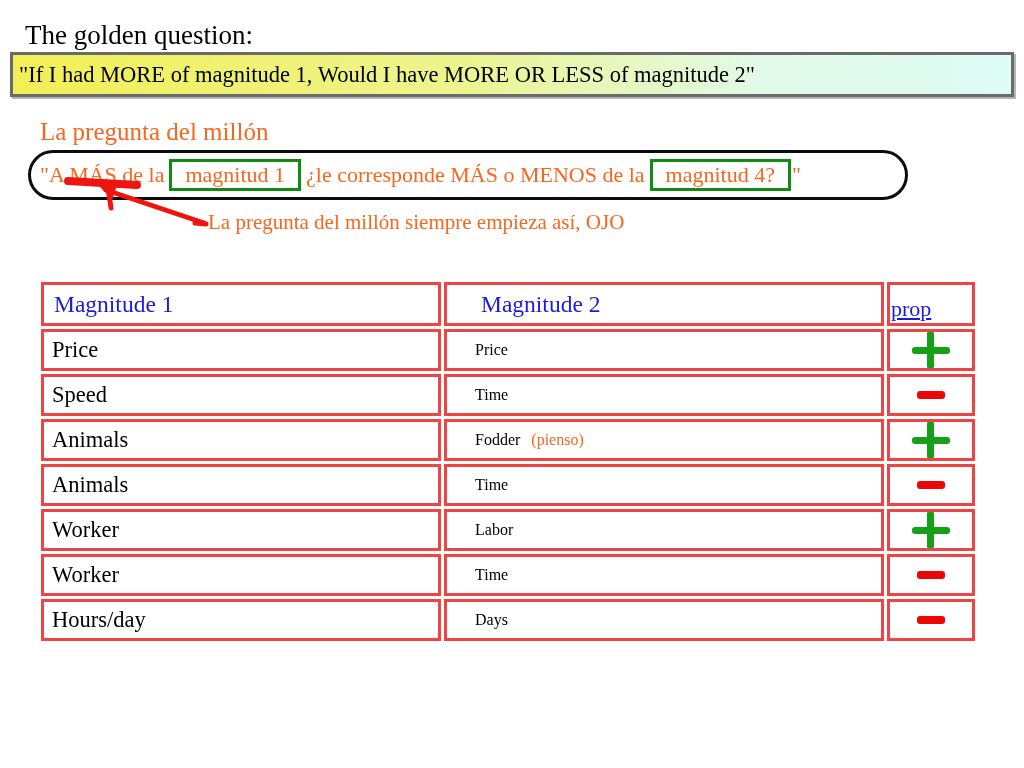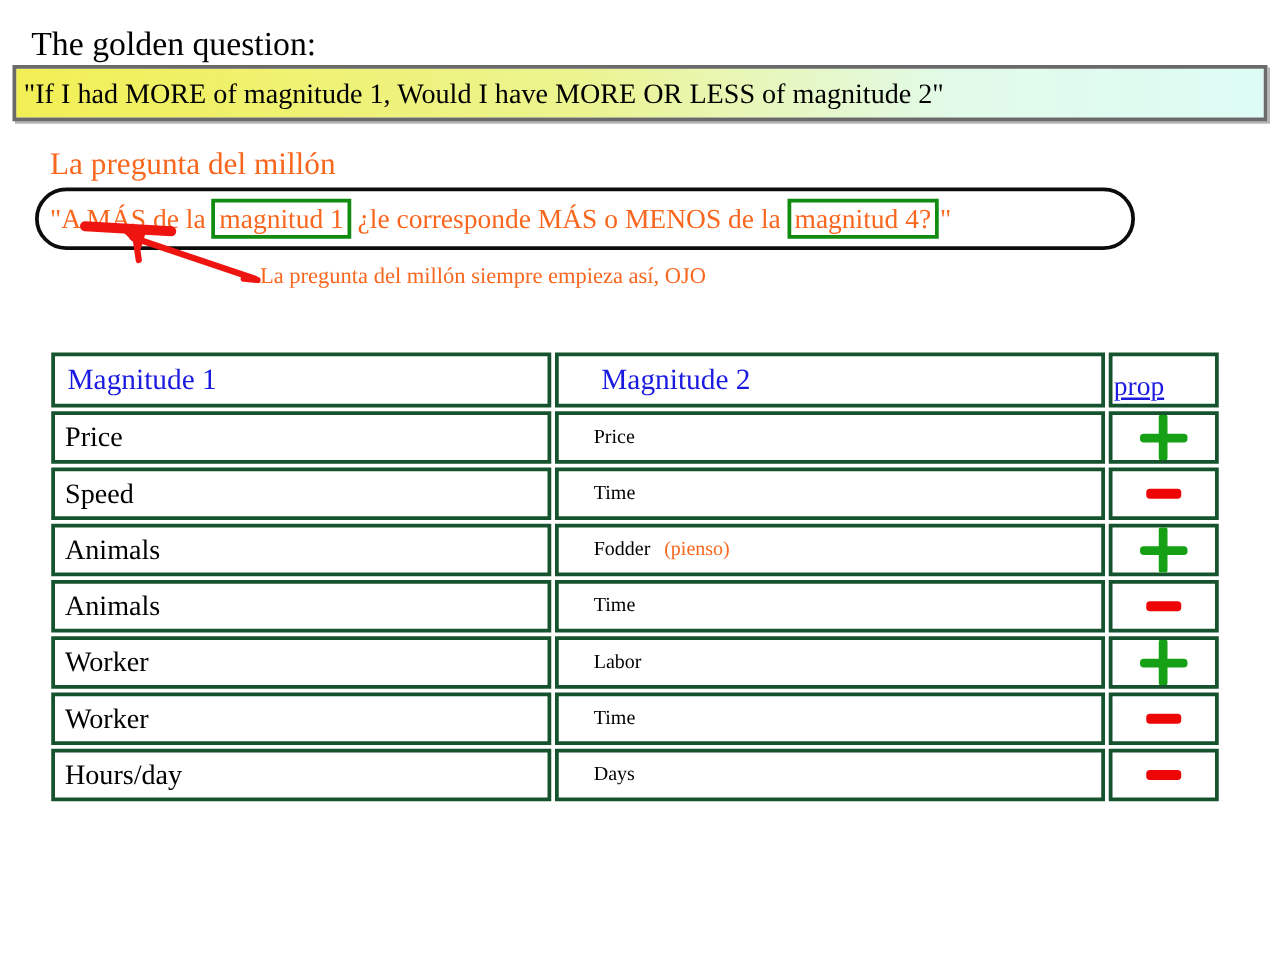--- a/index.html
+++ b/index.html
@@ -36,42 +36,42 @@
   .rounded-box {
     position: absolute; left: 28px; top: 150px;
     width: 880px; height: 50px; box-sizing: border-box;
     border: 3.5px solid #0c0c0c; border-radius: 26px;
     display: flex; align-items: center;
     padding-left: 9px; white-space: nowrap;
   }
   .rounded-box .q-part { font-size: 22px; color: #f9661e; }
   .hl-box {
     display: inline-block; border: 3.5px solid #118c11;
-    padding: 0 3px; margin: 7px 1px;
+    padding: 0 13px; margin: 7px 1px;
     font-size: 22px; color: #f9661e; line-height: 1.15;
   }
   .annotation {
     position: absolute; left: 208px; top: 210px;
-    font-size: 18px; color: #f9661e;
+    font-size: 21px; color: #f9661e;
   }
 
   
   .overlay {
     position: absolute; left: 0; top: 0; width: 1024px; height: 768px;
     pointer-events: none;
   }
 
   
   .prop-table-wrap { position: absolute; left: 38px; top: 279px; }
   table.prop-table {
     border-collapse: separate; border-spacing: 3px;
     table-layout: fixed; width: 940px;
   }
   table.prop-table th, table.prop-table td {
-    border: 3px solid #14532d; background: #fff;
+    border: 3px solid #ef4444; background: #fff;
     box-sizing: border-box; overflow: hidden;
   }
   table.prop-table th { height: 44px; font-weight: normal; text-align: left; }
   table.prop-table td { height: 40px; }
   .hdr-text { font-size: 23.5px; color: #1a1ae0; }
   th.h1 { padding-left: 10px; vertical-align: middle; }
   th.h2 { padding-left: 34px; vertical-align: middle; }
   th.h3 { text-align: center; vertical-align: bottom; padding-bottom: 1px; }
   th.h3 .hdr-text { font-size: 22px; text-decoration: underline; }
   td.c1 { padding-left: 8px; font-size: 22.5px; color: #000; }

